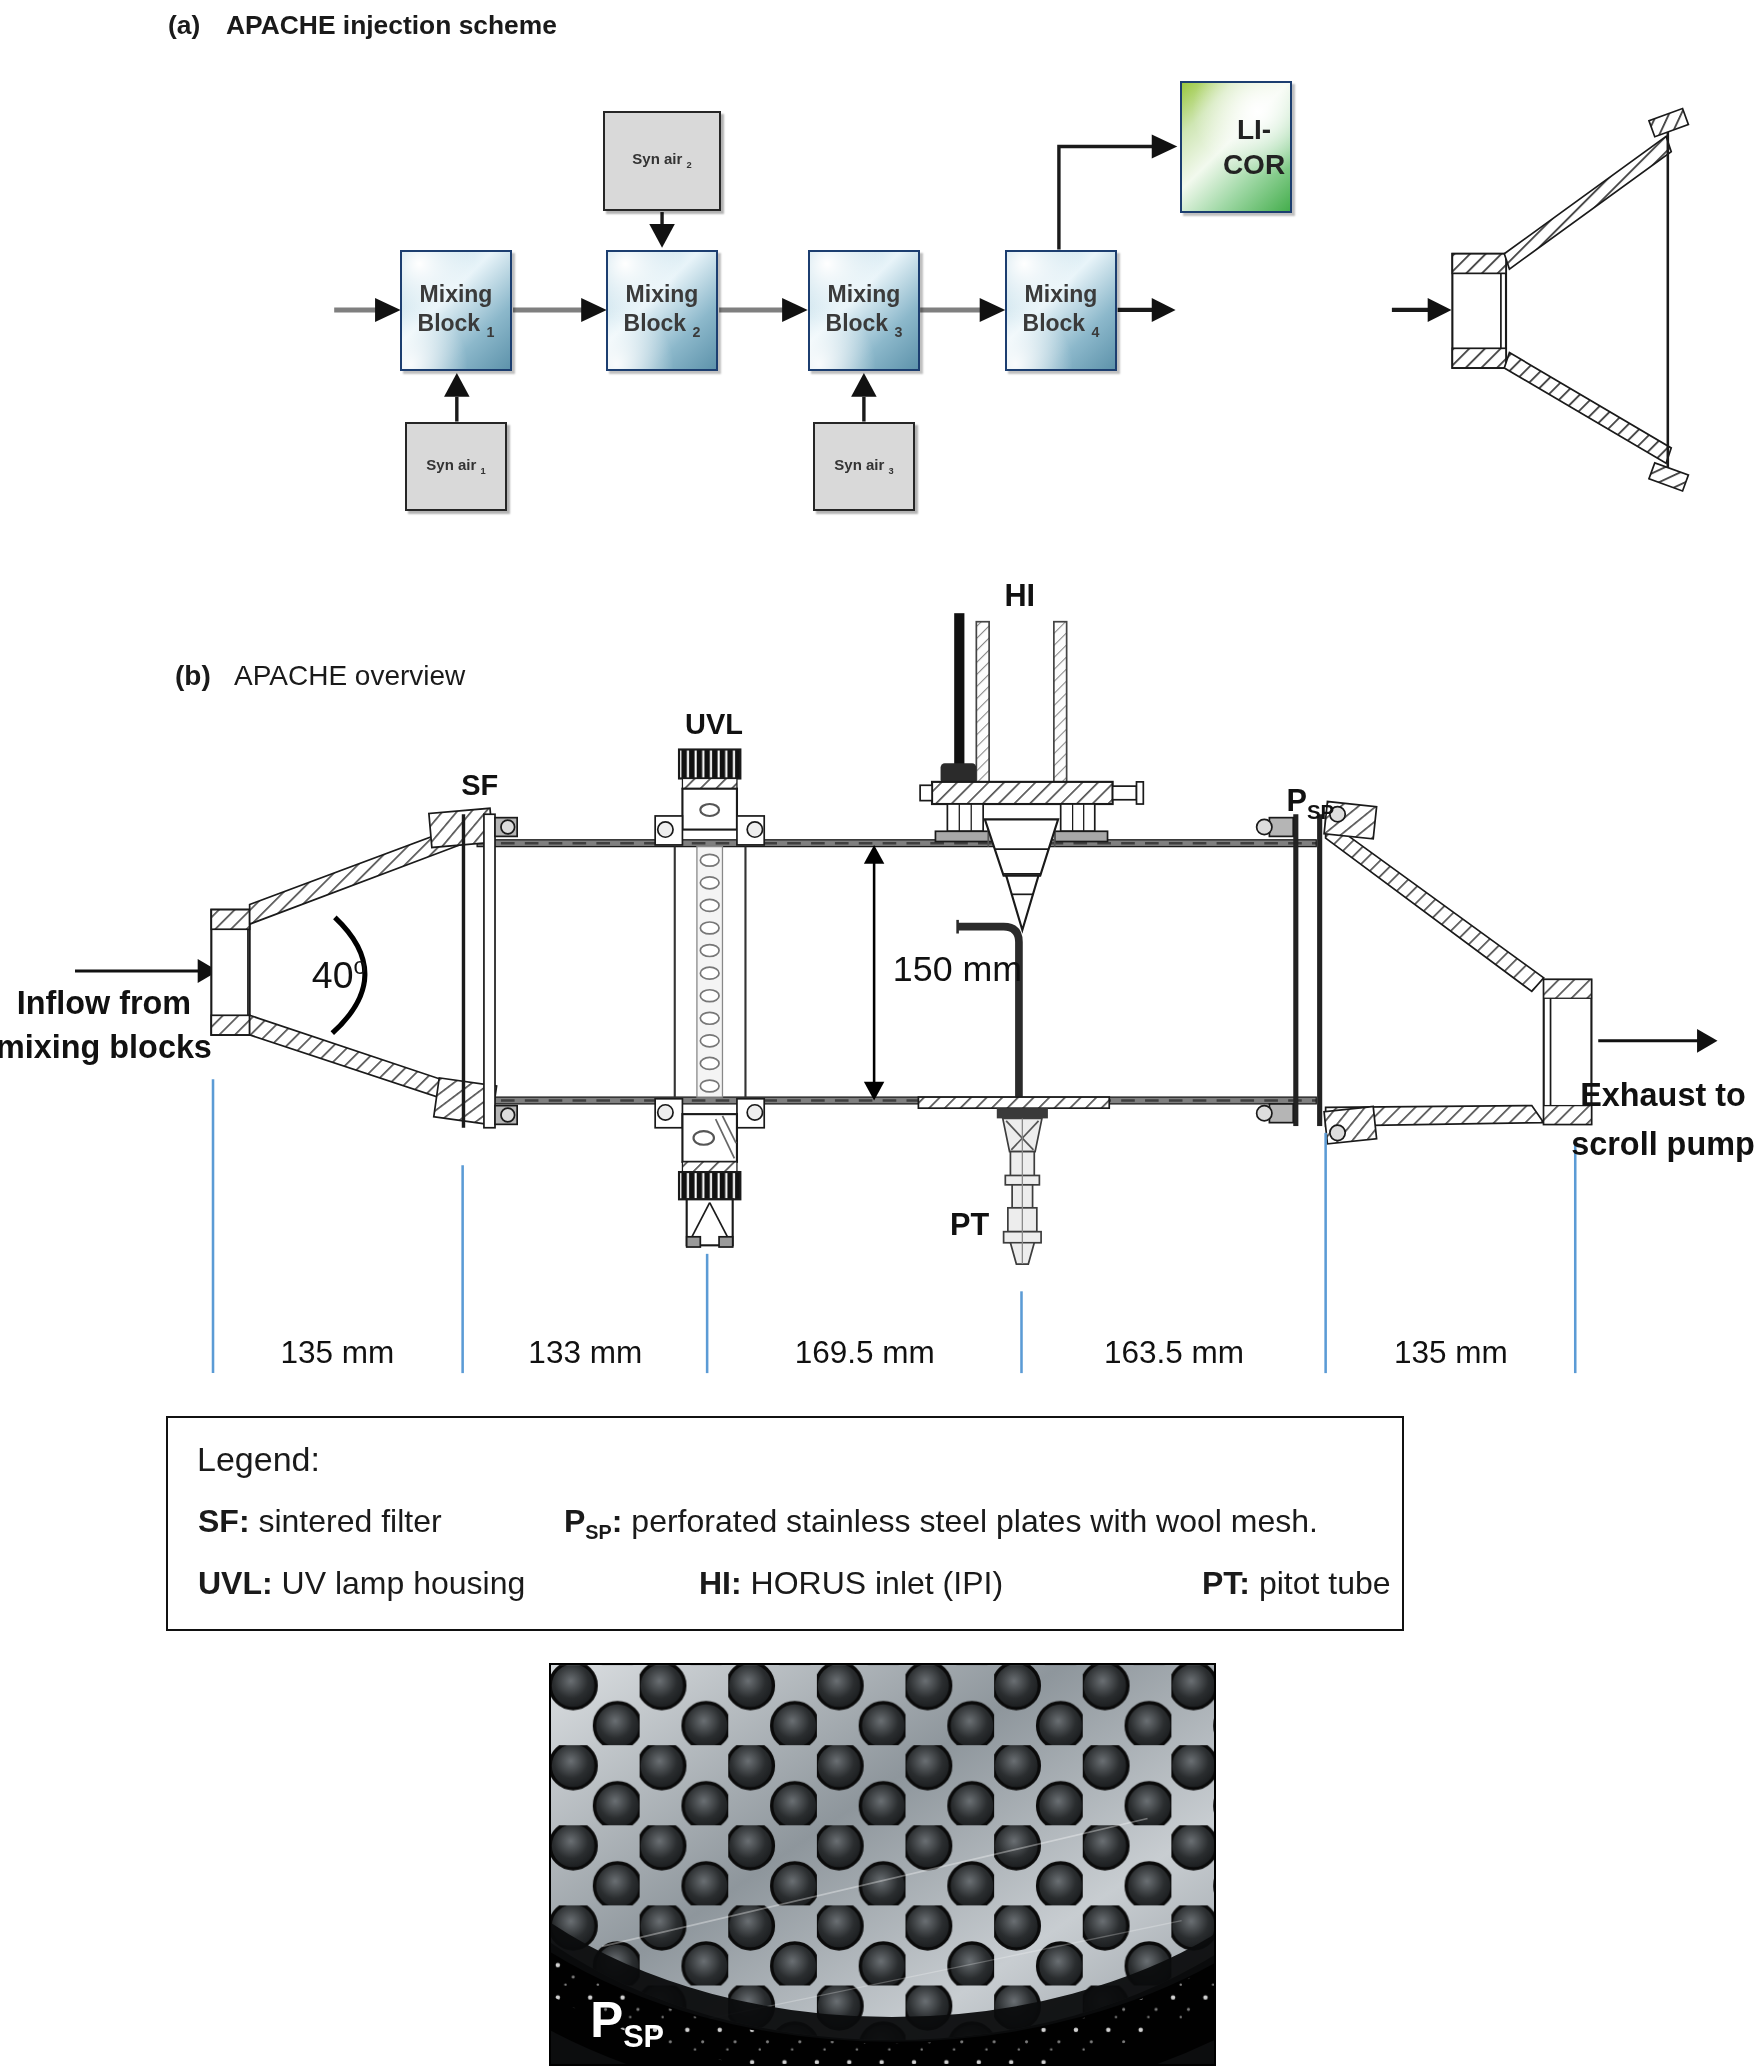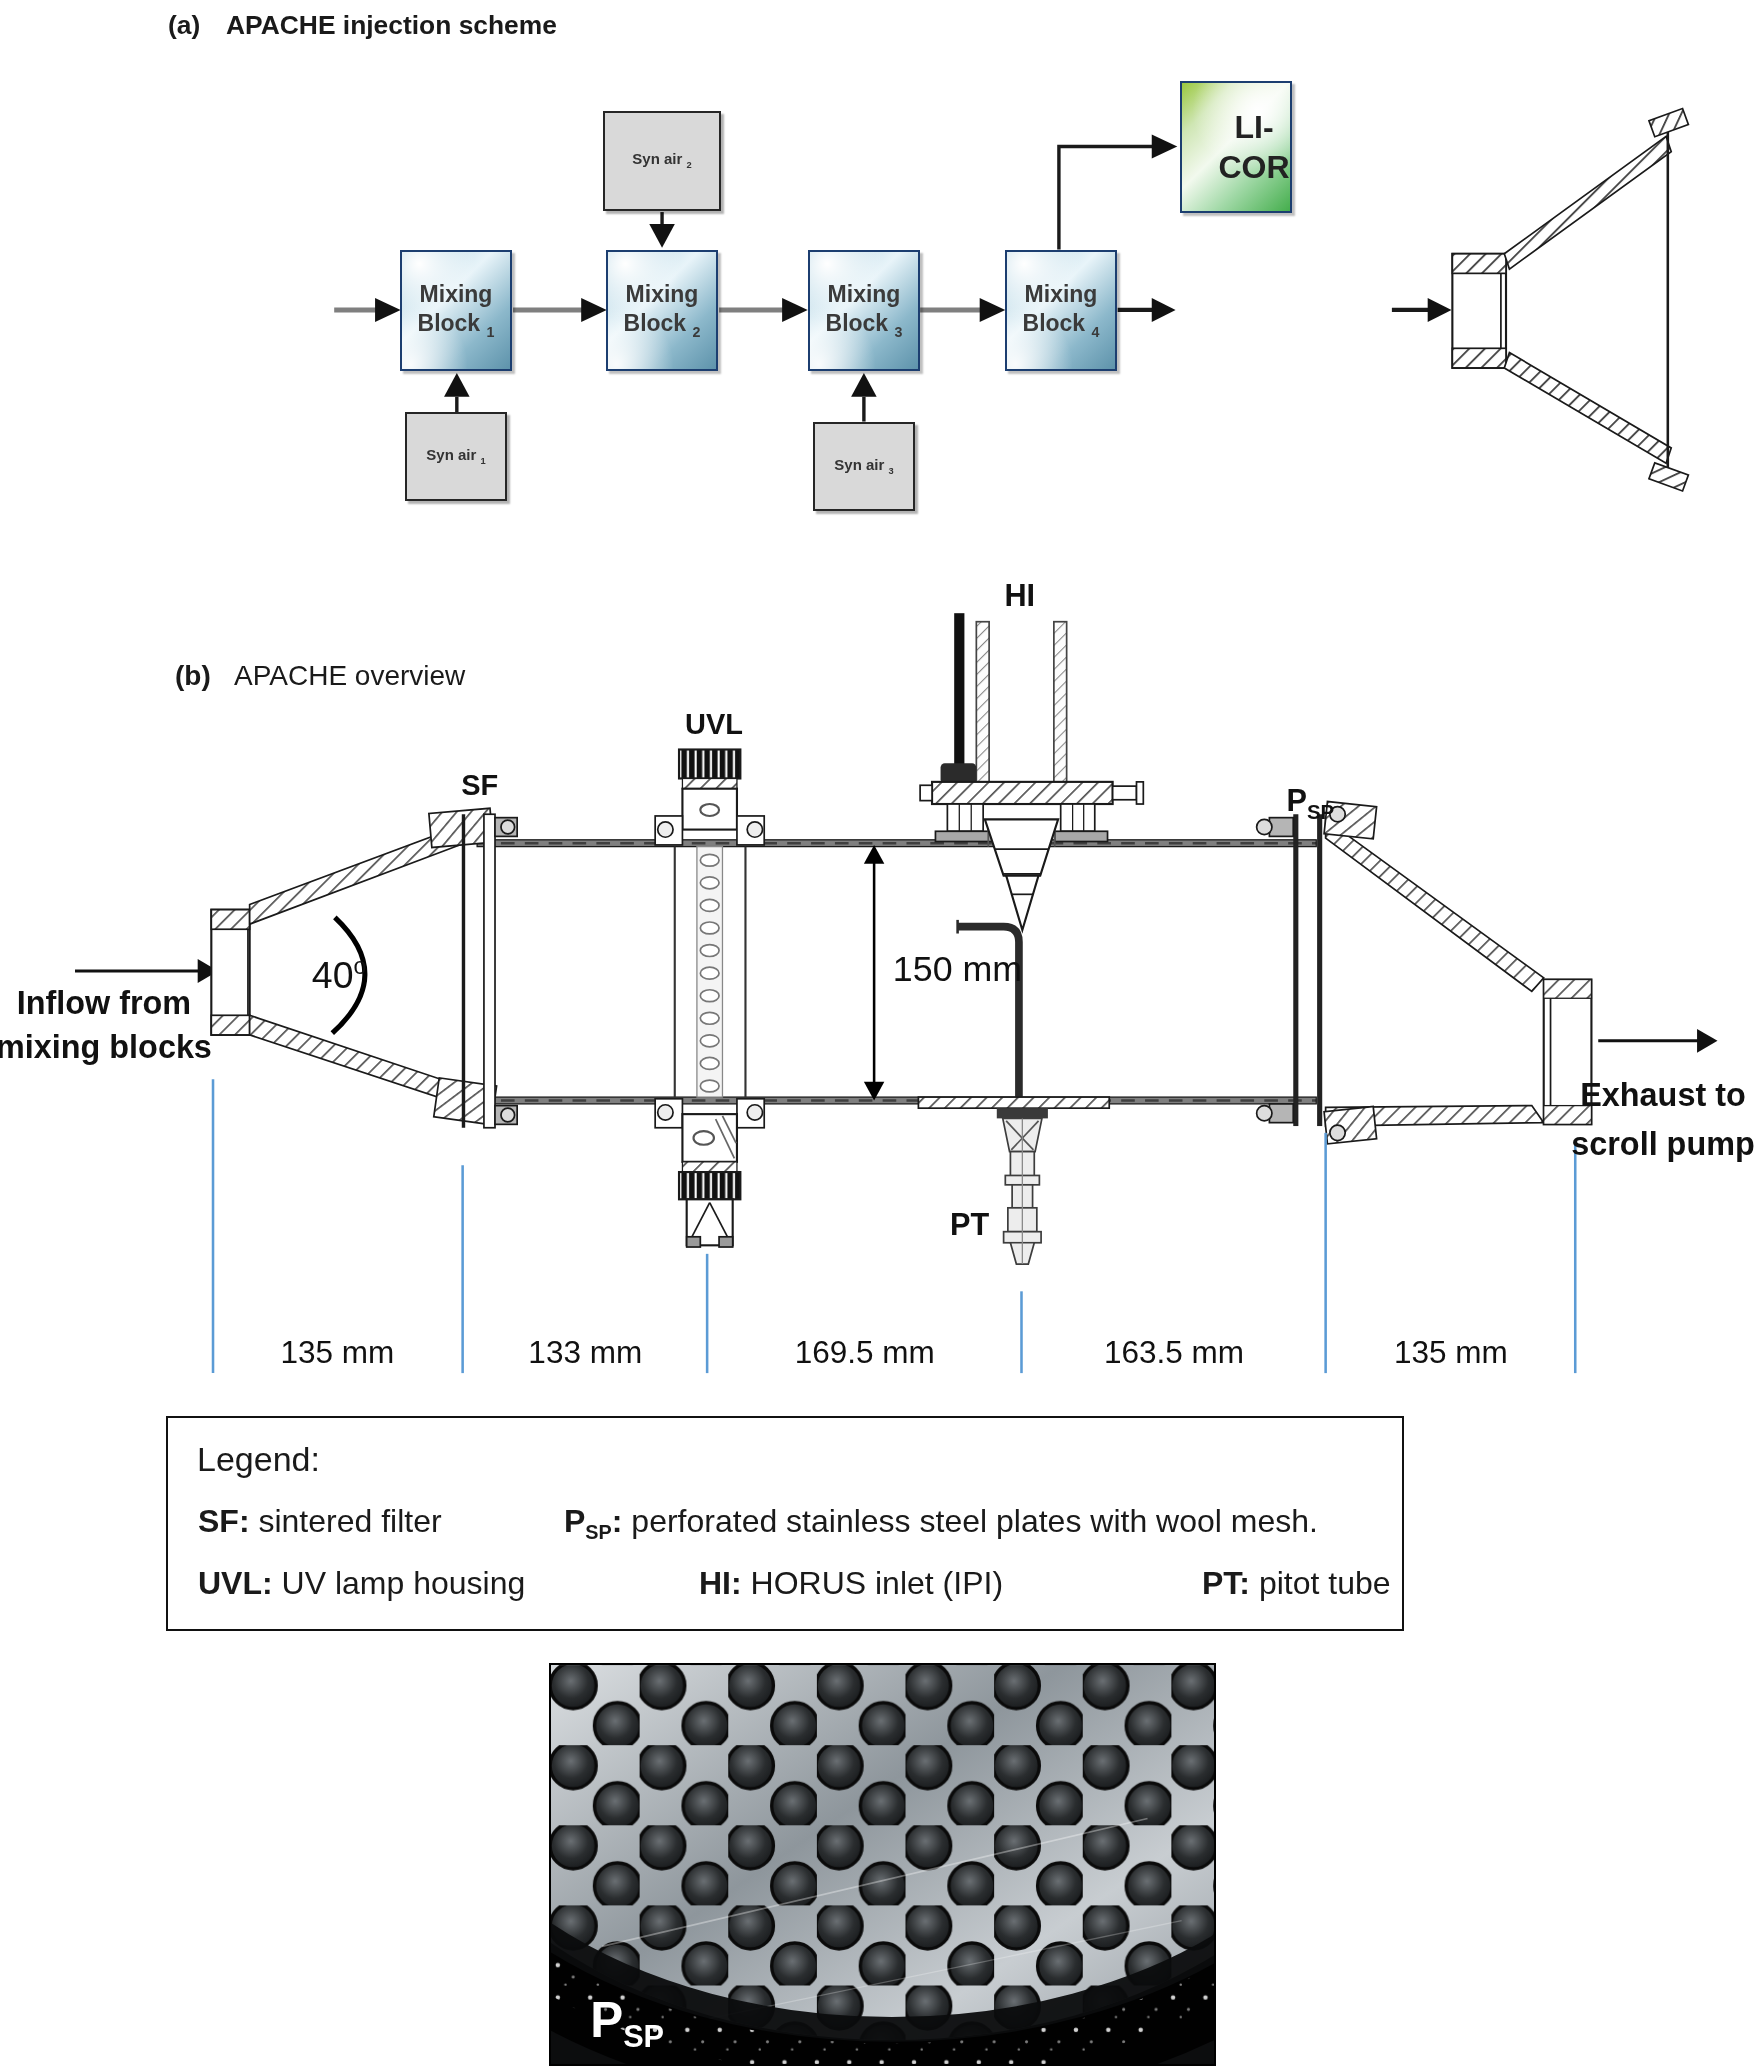--- a/index.html
+++ b/index.html
@@ -15,21 +15,21 @@
         radial-gradient(circle at 8% 96%, rgba(255,255,255,.9) 0%, rgba(255,255,255,0) 38%),
         linear-gradient(135deg,#aacfdf 0%,#e8f4f9 40%,#8cb8cb 72%,#5e93ab 100%);
        border:2.6px solid #1c3e70;color:#3a3a3a;font-size:23px;font-weight:600;
        box-shadow:2.6px 2.6px 1.7px rgba(0,0,0,.25);}
   .syn{background:#d9d9d9;border:2.6px solid #262626;color:#333;font-size:15px;font-weight:600;
        box-shadow:2.6px 2.6px 1.7px rgba(0,0,0,.3);}
   .ctrl{background:#fff;border:3.4px solid #3f3f3f;color:#333;font-size:23px;font-weight:600;}
   .licor{background:
         radial-gradient(circle at 70% 22%, #ffffff 0%, rgba(255,255,255,0) 52%),
         linear-gradient(135deg,#9ac83e 0%,#cfe6b4 22%,#f2f9ee 45%,#9fd8a5 70%,#45ae4d 100%);
-       border:2.6px solid #1c3e70;color:#222;font-size:32px;font-weight:600;
+       border:2.6px solid #1c3e70;color:#222;font-size:28px;font-weight:600;
        box-shadow:2.6px 2.6px 1.7px rgba(0,0,0,.25);padding-left:36px;}
   .mfc{background:linear-gradient(100deg,#dcdcdc 0%,#f8f8f8 18%,#9c9c9c 48%,#d2d2d2 72%,#909090 100%);
        border:2.6px solid #0f0f0f;color:#111;font-size:31px;font-weight:bold;}
   sub{font-size:62%;}
   sup{font-size:62%;}
   .legendbox{position:absolute;left:166px;top:1416px;width:1238px;height:215px;border:2.6px solid #111;
              box-sizing:border-box;background:#fff;font-size:32px;}
   .legendbox .lt{position:absolute;left:29px;top:22px;font-size:34px;}
   .lkey{font-weight:bold;}
   .photo{position:absolute;left:549px;top:1663px;width:663px;height:399px;border:2.6px solid #000;
@@ -101,21 +101,21 @@
   </div>
   <div class="box mix" style="left:808px;top:250px;width:112px;height:121px;">
     <div><span>Mixing</span><br>
          <span>Block</span> <sub>3</sub></div>
   </div>
   <div class="box mix" style="left:1005px;top:250px;width:112px;height:121px;">
     <div><span>Mixing</span><br>
          <span>Block</span> <sub>4</sub></div>
   </div>
 
-  <div class="box syn" style="left:405px;top:412px;width:102px;height:89px;">
+  <div class="box syn" style="left:405px;top:422px;width:102px;height:89px;">
     <div><span>Syn air</span> <sub>1</sub></div>
   </div>
   <div class="box syn" style="left:603px;top:111px;width:118px;height:100px;">
     <div><span>Syn air</span> <sub>2</sub></div>
   </div>
   <div class="box syn" style="left:813px;top:422px;width:102px;height:89px;">
     <div><span>Syn air</span> <sub>3</sub></div>
   </div>
 
   <div class="box licor" style="left:1180px;top:81px;width:112px;height:132px;">

